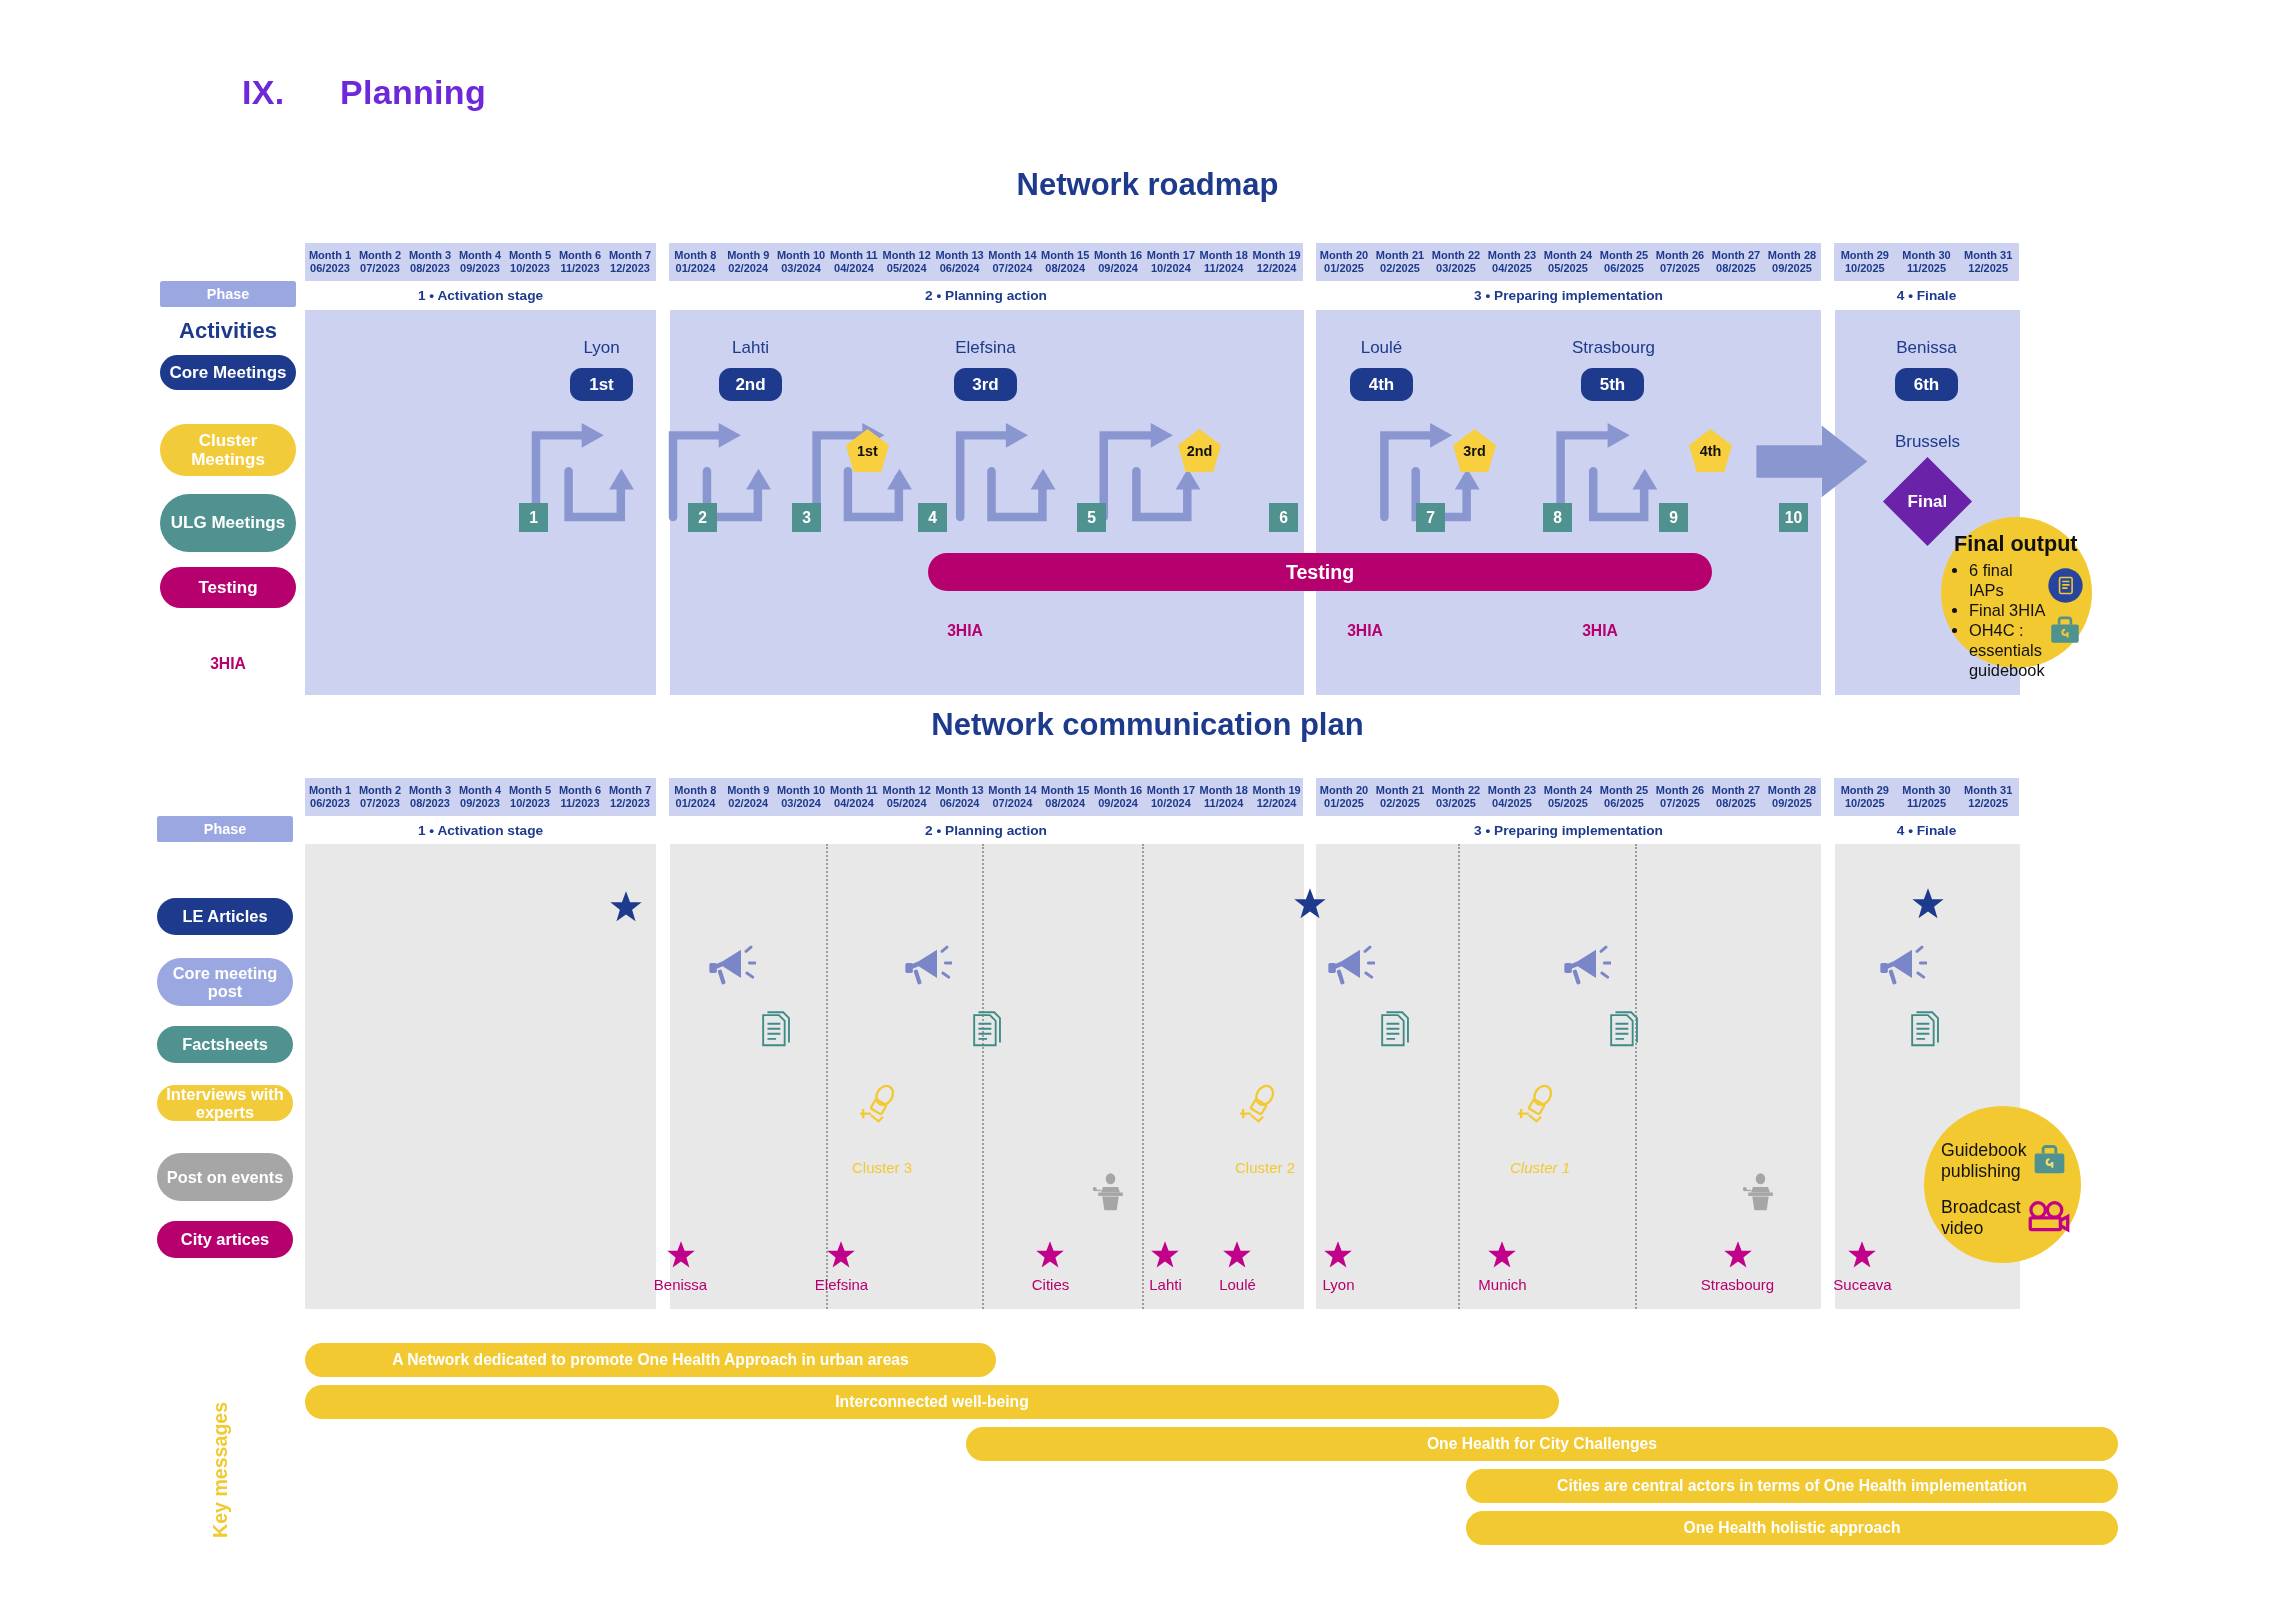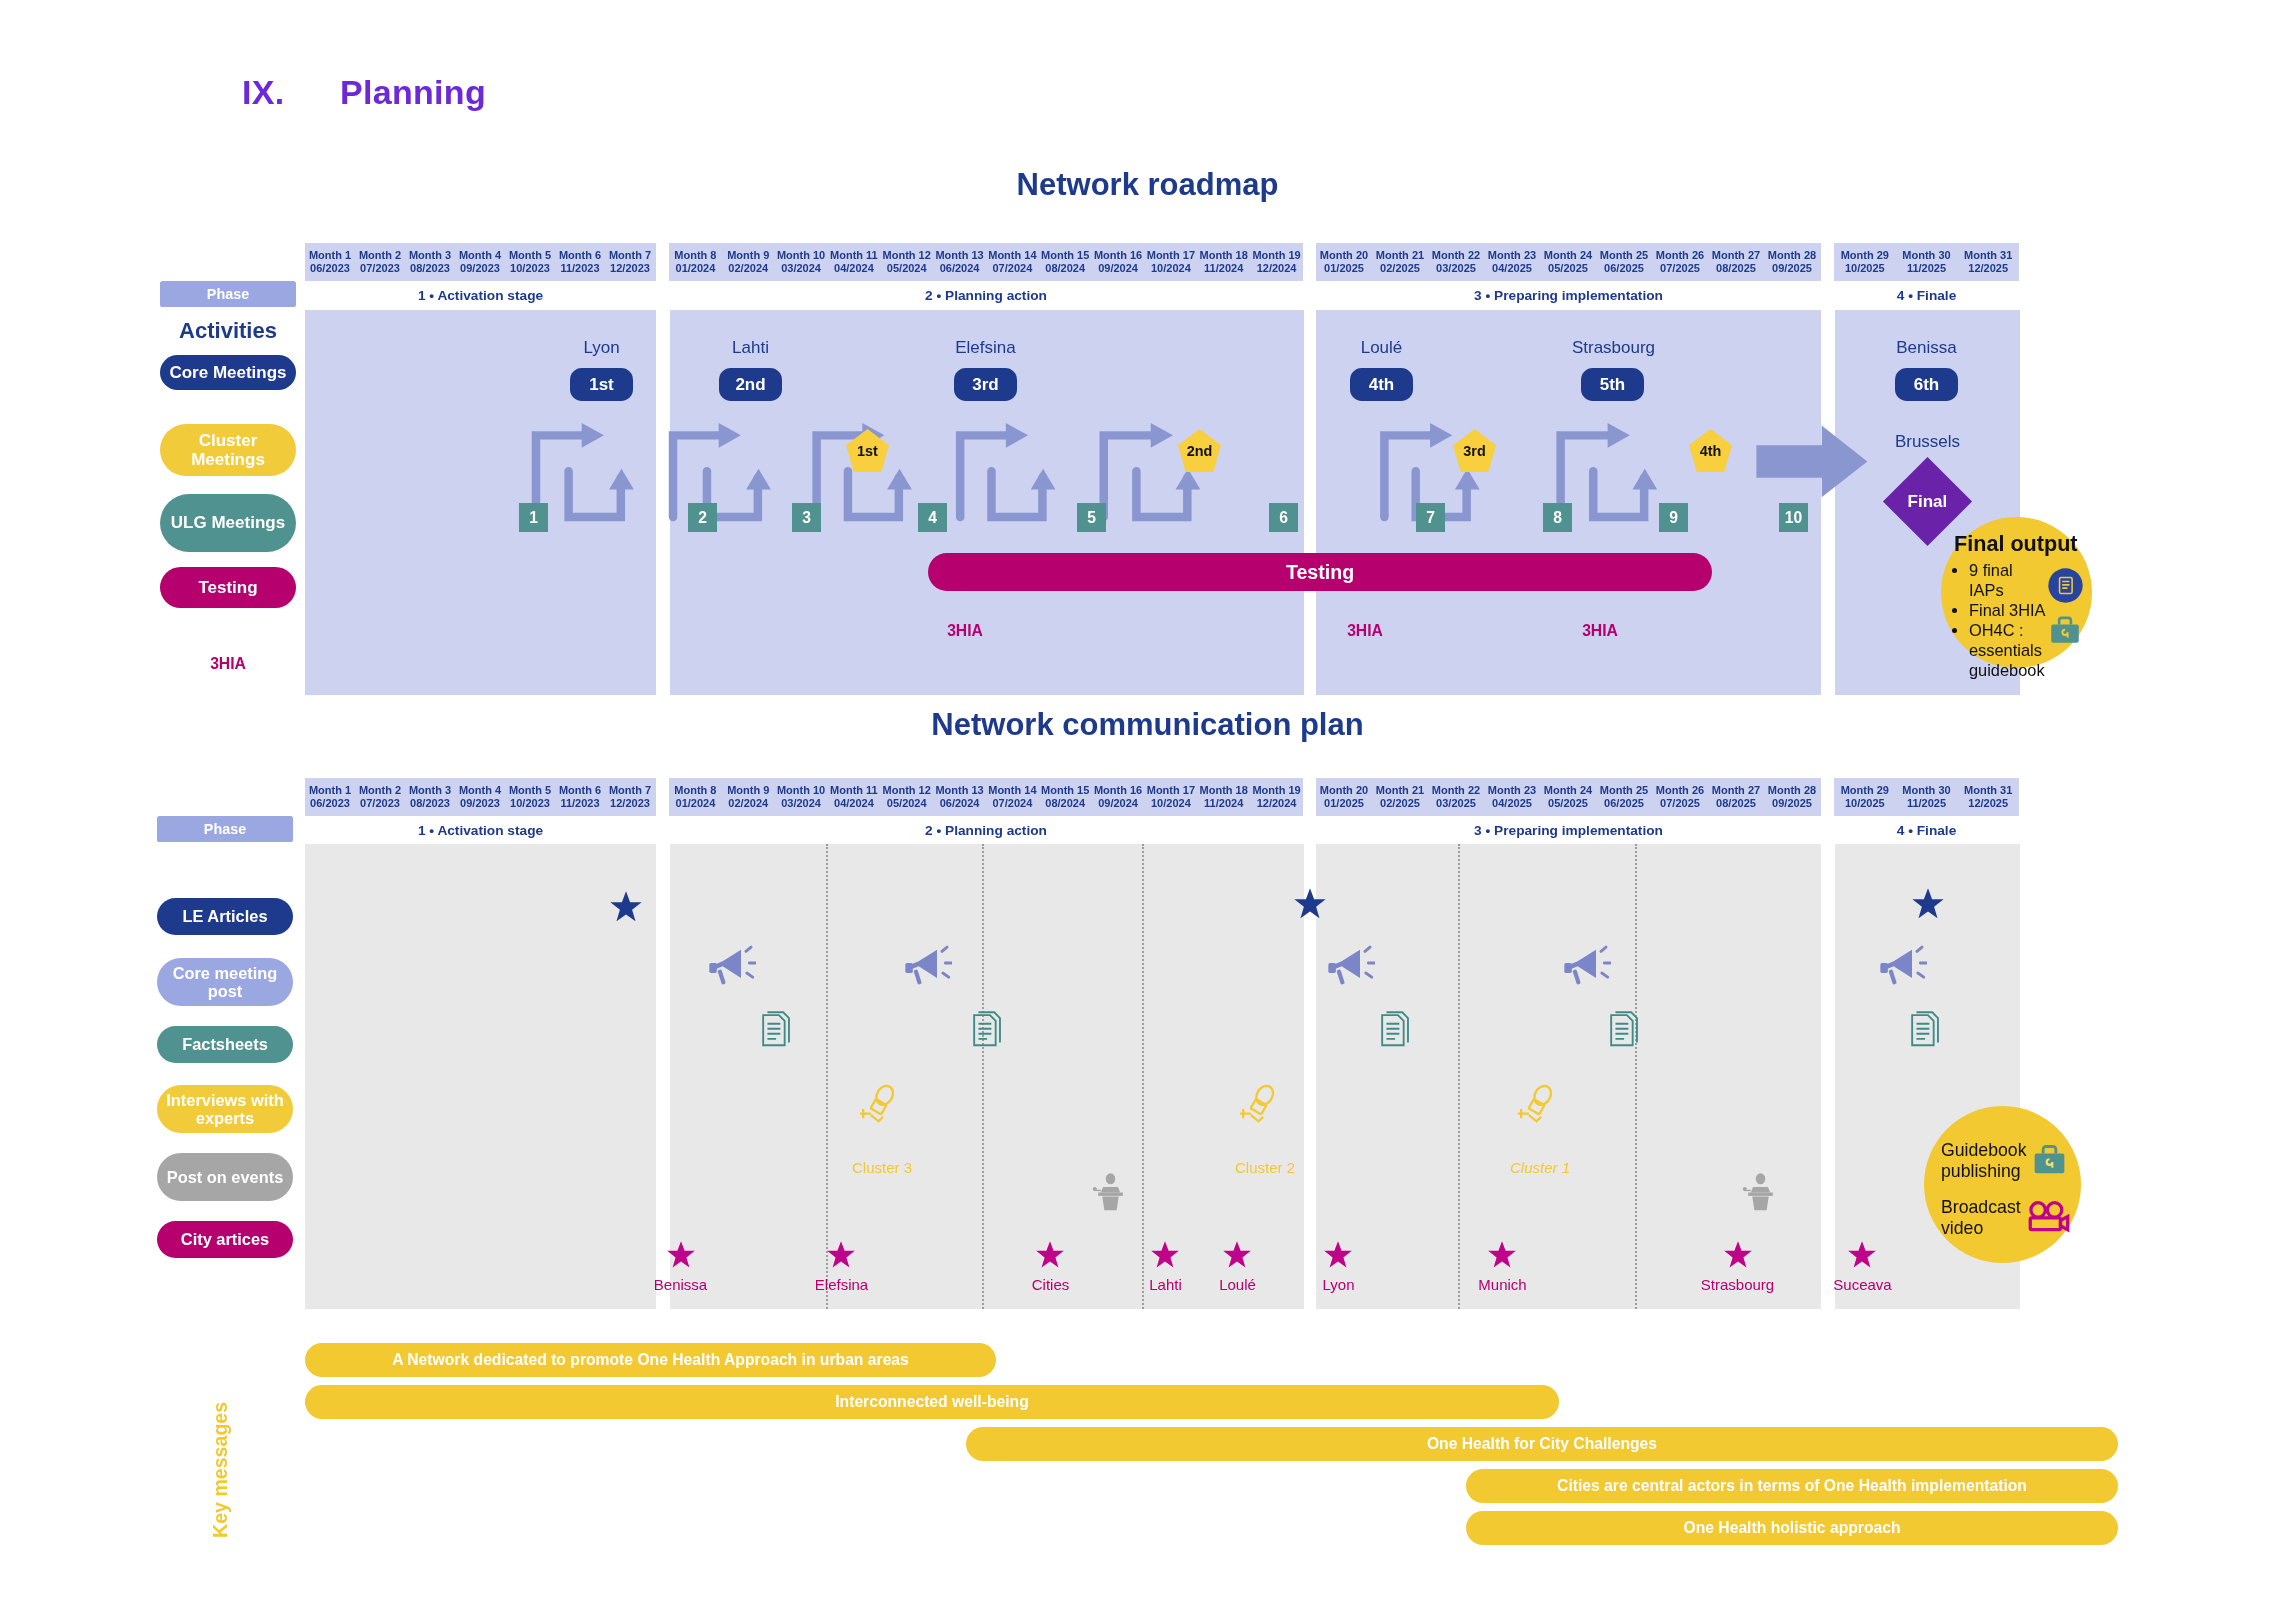--- a/index.html
+++ b/index.html
@@ -325,21 +325,21 @@
 
 <div class="abs city-label" style="left:1852px;top:432px;width:151px;">Brussels</div>
 <div class="abs diamond" style="left:1896px;top:470px;">
     <span>Final</span>
   </div>
 
 <div class="abs circle" style="left:1941px;top:517px;width:151px;height:151px;"></div>
 <div class="abs circle-title" style="left:1954px;top:531px;">Final output</div>
 <div class="abs circle-li" style="left:1952px;top:560px;width:98px;">
   <ul>
-    <li>9 final IAPs</li>
+    <li>6 final IAPs</li>
     <li>Final 3HIA</li>
     <li>OH4C : essentials guidebook</li>
   </ul>
 </div>
 <svg class="abs" style="left:2047px;top:567px;width:37px;height:37px;" viewBox="0 0 56 56">
   <circle cx="28" cy="28" r="26" fill="#27459e"></circle>
   <g fill="none" stroke="#f2c930" stroke-width="2.4">
     <rect x="19" y="16" width="19" height="24" rx="2"></rect>
       <path d="M23 22h11M23 27h11M23 32h8"></path>
   </g>
@@ -490,21 +490,21 @@
     <div class="phase-cell" style="width: 351px;">1 • Activation stage</div>
     <div class="phase-cell" style="width: 634px; margin-left: 13px;">2 • Planning action</div>
     <div class="phase-cell" style="width: 505px; margin-left: 13px;">3 • Preparing implementation</div>
     <div class="phase-cell" style="width: 185px; margin-left: 13px;">4 • Finale</div>
   </div>
 
 <div class="abs pill pill-phase" style="left:157px;top:816px;width:136px;">Phase</div>
 <div class="abs pill pill-le" style="left:157px;top:898px;width:136px;height:37px;font-size:16.4px;">LE Articles</div>
 <div class="abs pill pill-cmp" style="left:157px;top:958px;width:136px;height:48px;font-size:16.4px;">Core meeting post</div>
 <div class="abs pill pill-fact" style="left:157px;top:1026px;width:136px;height:37px;font-size:16.4px;">Factsheets</div>
-<div class="abs pill pill-int" style="left:157px;top:1085px;width:136px;height:48px;font-size:16.4px;">Interviews with experts</div>
+<div class="abs pill pill-int" style="left:157px;top:1085px;width:136px;height:36px;font-size:16.4px;">Interviews with experts</div>
 <div class="abs pill pill-post" style="left:157px;top:1153px;width:136px;height:48px;font-size:16.4px;">Post on events</div>
 <div class="abs pill pill-city" style="left:157px;top:1221px;width:136px;height:37px;font-size:16.4px;">City artices</div>
 
 <div class="abs panel-grey" style="left:305px;top:844px;width:351px;height:465px;"></div>
 <div class="abs panel-grey" style="left:670px;top:844px;width:634px;height:465px;"></div>
 <div class="abs panel-grey" style="left:1316px;top:844px;width:505px;height:465px;"></div>
 <div class="abs panel-grey" style="left:1835px;top:844px;width:185px;height:465px;"></div>
 
 <div class="abs vdash" style="left:826px;top:844px;height:465px;"></div>
 <div class="abs vdash" style="left:982px;top:844px;height:465px;"></div>

